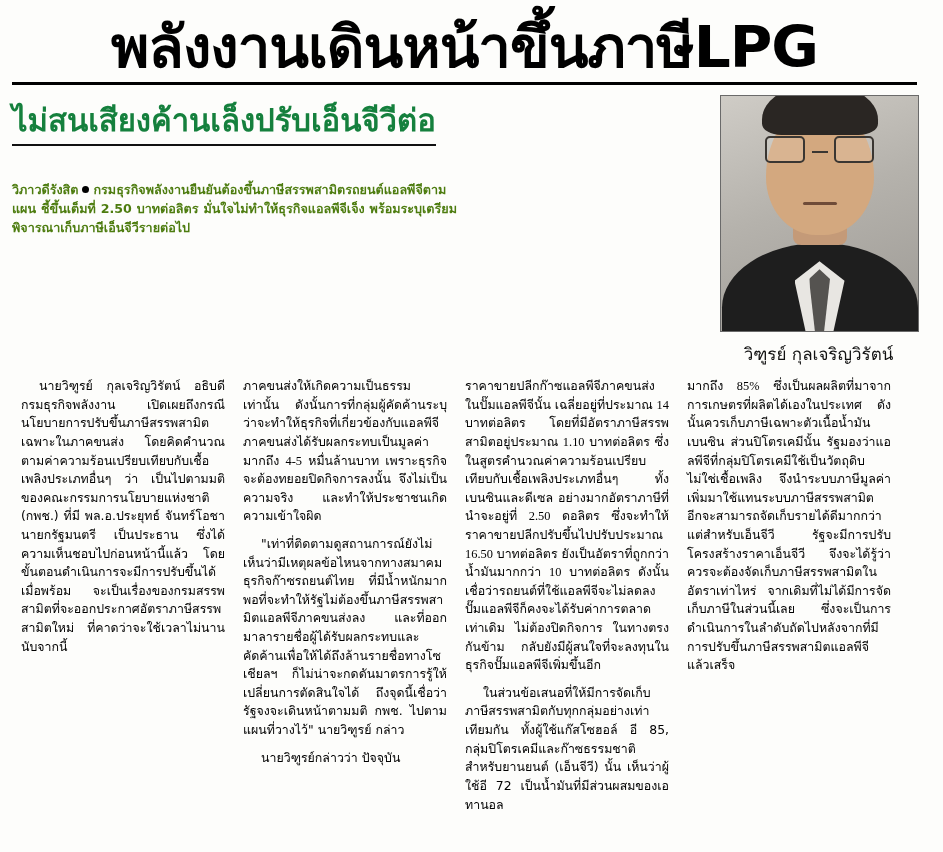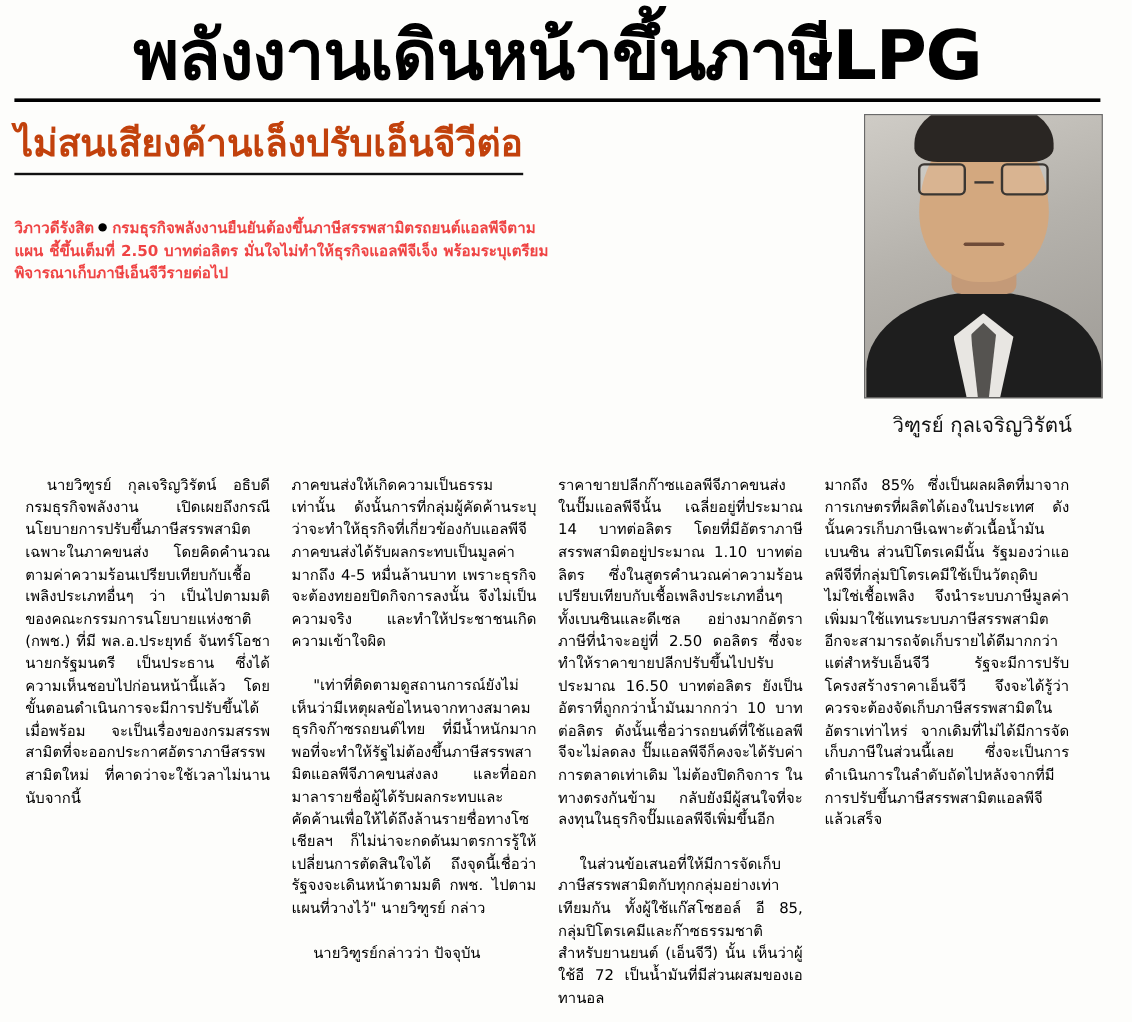--- a/index.html
+++ b/index.html
@@ -46,21 +46,21 @@
     gap: 14px;
   }
   .subhead-left {
     flex: 1 1 auto;
     padding-top: 6px;
   }
   .subhead {
     font-size: 31px;
     font-weight: bold;
     line-height: 1.25;
-    color: #c2410c;
+    color: #15803d;
     border-bottom: 2px solid #111;
     display: inline-block;
     padding-bottom: 4px;
     white-space: nowrap;
   }
   
   .portrait-wrap {
     flex: 0 0 auto;
     width: 197px;
     text-align: center;
@@ -177,21 +177,21 @@
   
   .lead-block {
     margin-top: 12px;
     width: 445px;
   }
   .lead {
     font-size: 12.6px;
     font-weight: bold;
     line-height: 1.52;
     text-align: justify;
-    color: #ef4444;
+    color: #4d7c0f;
     margin-top: 34px;
   }
   .bullet {
     display: inline-block;
     width: 7px; height: 7px;
     border-radius: 50%;
     background: #000;
     margin: 0 4px 1px 4px;
   }
   
@@ -211,24 +211,24 @@
     color: #000;
     position: relative;
   }
   .col + .col::before {
     content: "";
     position: absolute;
     left: 0; top: 0; bottom: 0;
     width: 0;
   }
   .col p {
-    margin: 18px 0 9px 0;
+    margin: 0 0 9px 0;
     text-indent: 18px;
   }
-  .col p.noindent { text-indent: 0; }
+  .col p.noindent { text-indent: 0; font-family: Liberation Serif, serif; }
   
 </style>
 </head>
 <body>
 
 <div class="page">
 
   <h1 class="headline">พลังงานเดินหน้าขึ้นภาษีLPG</h1>
   <div class="rule-thick"></div>
 

